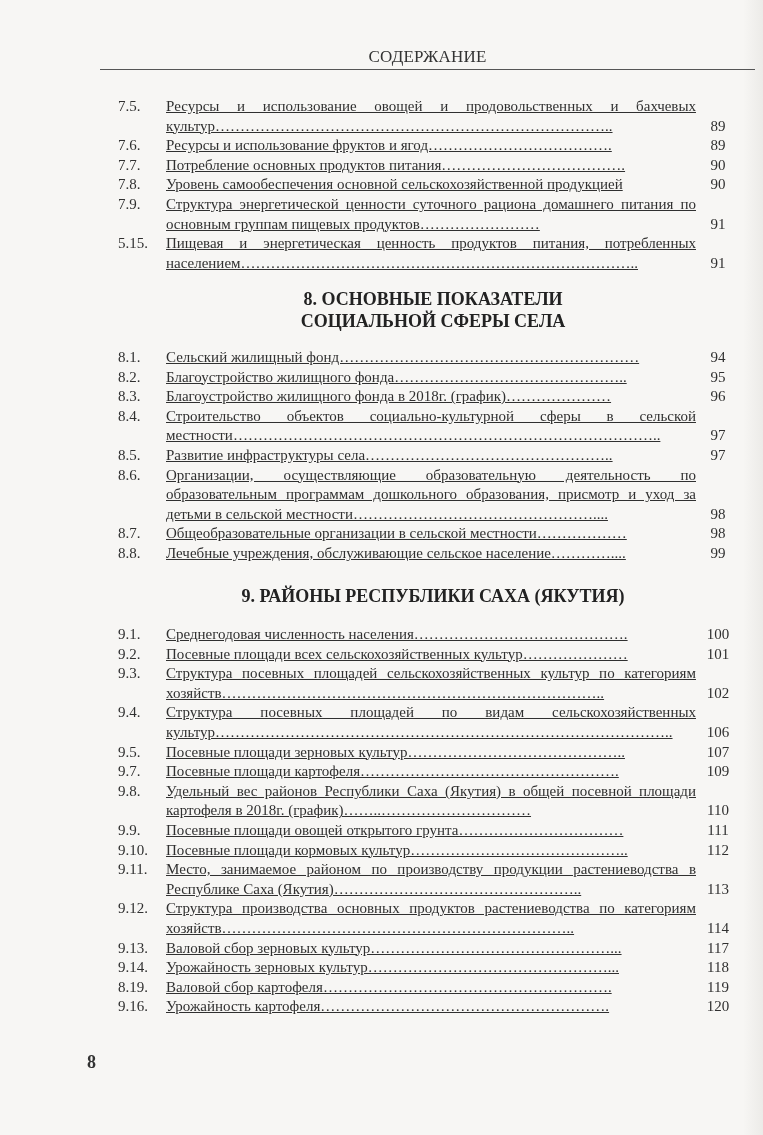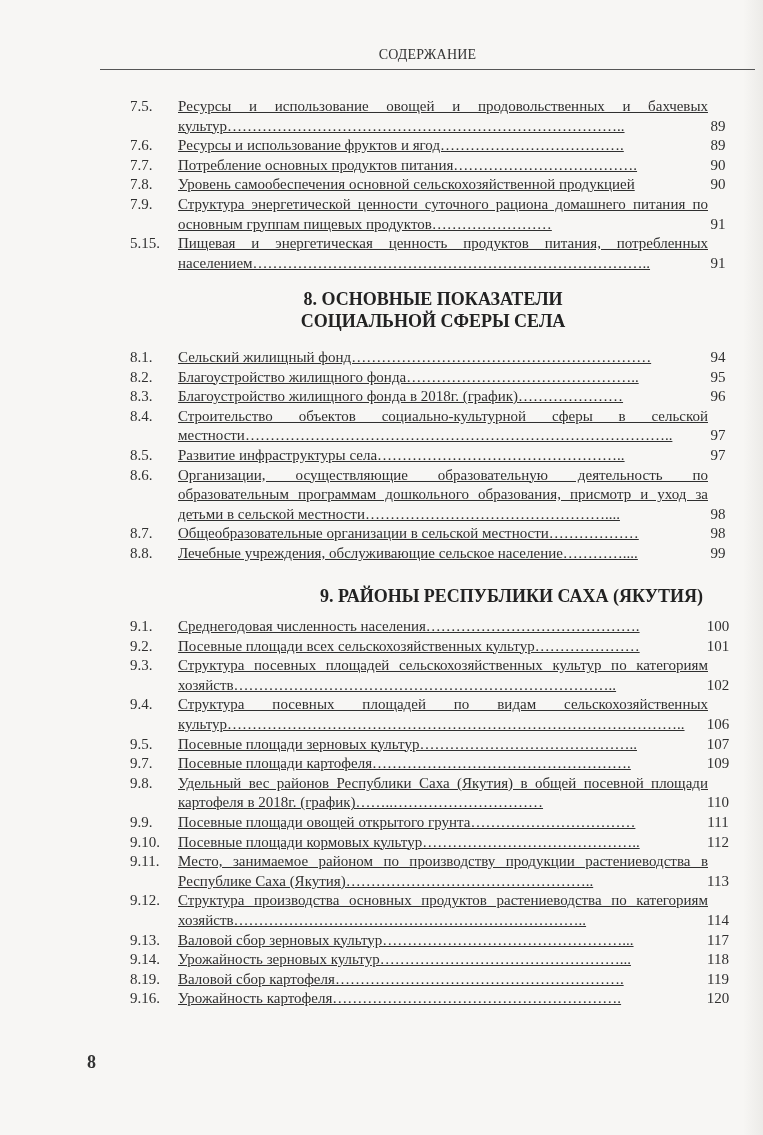--- a/index.html
+++ b/index.html
@@ -9,32 +9,32 @@
     font-family: "Liberation Serif", "DejaVu Serif", serif;
     color: #2a2a2a;
     position: relative;
   }
   .edge-shade {
     position: absolute; top: 0; right: 0; width: 20px; height: 1135px;
     background: linear-gradient(to right, rgba(240,240,238,0), #ecebe8);
   }
   .running-head {
     position: absolute; top: 47px; left: 100px; width: 655px;
-    text-align: center; font-size: 14px; letter-spacing: 0.2px; color: #333;
+    text-align: center; font-size: 17px; letter-spacing: 0.2px; color: #333;
   }
   .head-rule {
     position: absolute; top: 69px; left: 100px; width: 655px; height: 0;
     border-top: 1.2px solid #555;
   }
   .section { position: absolute; left: 118px; width: 620px; }
   .section-title {
     text-align: center; font-weight: bold; font-size: 18px; line-height: 22px;
     color: #222; margin-left: 45px; width: 540px;
   }
-  .entry { position: relative; font-size: 15px; line-height: 19.6px; color: #303030; margin-left: 12px; }
+  .entry { position: relative; font-size: 15px; line-height: 19.6px; color: #303030; }
   .entry .num { position: absolute; left: 0; top: 0; width: 44px; }
   .entry .text { margin-left: 48px; width: 530px; text-align: justify; text-decoration: underline; }
   .entry .page { position: absolute; right: 0; bottom: 0; width: 40px; text-align: center; }
   .folio {
     position: absolute; top: 1052px; left: 87px; font-size: 18px; font-weight: bold; color: #333;
   }
 </style>
 </head>
 <body>
 
@@ -117,21 +117,21 @@
       <span class="page">98</span>
     </div>
     <div class="entry">
       <span class="num">8.8.</span>
       <div class="text">Лечебные учреждения, обслуживающие сельское население…………....</div>
       <span class="page">99</span>
     </div>
   </div>
 
 <div class="section" style="top:585px;" id="sec2">
-  <div class="section-title" style="margin-bottom:10px;text-align:right;">
+  <div class="section-title" style="margin-bottom:18px;">
     <div>9.  РАЙОНЫ РЕСПУБЛИКИ САХА (ЯКУТИЯ)</div>
   </div>
 <div class="entry">
       <span class="num">9.1.</span>
       <div class="text">Среднегодовая численность населения…………………………………….</div>
       <span class="page">100</span>
     </div>
     <div class="entry">
       <span class="num">9.2.</span>
       <div class="text">Посевные площади всех сельскохозяйственных культур…………………</div>

